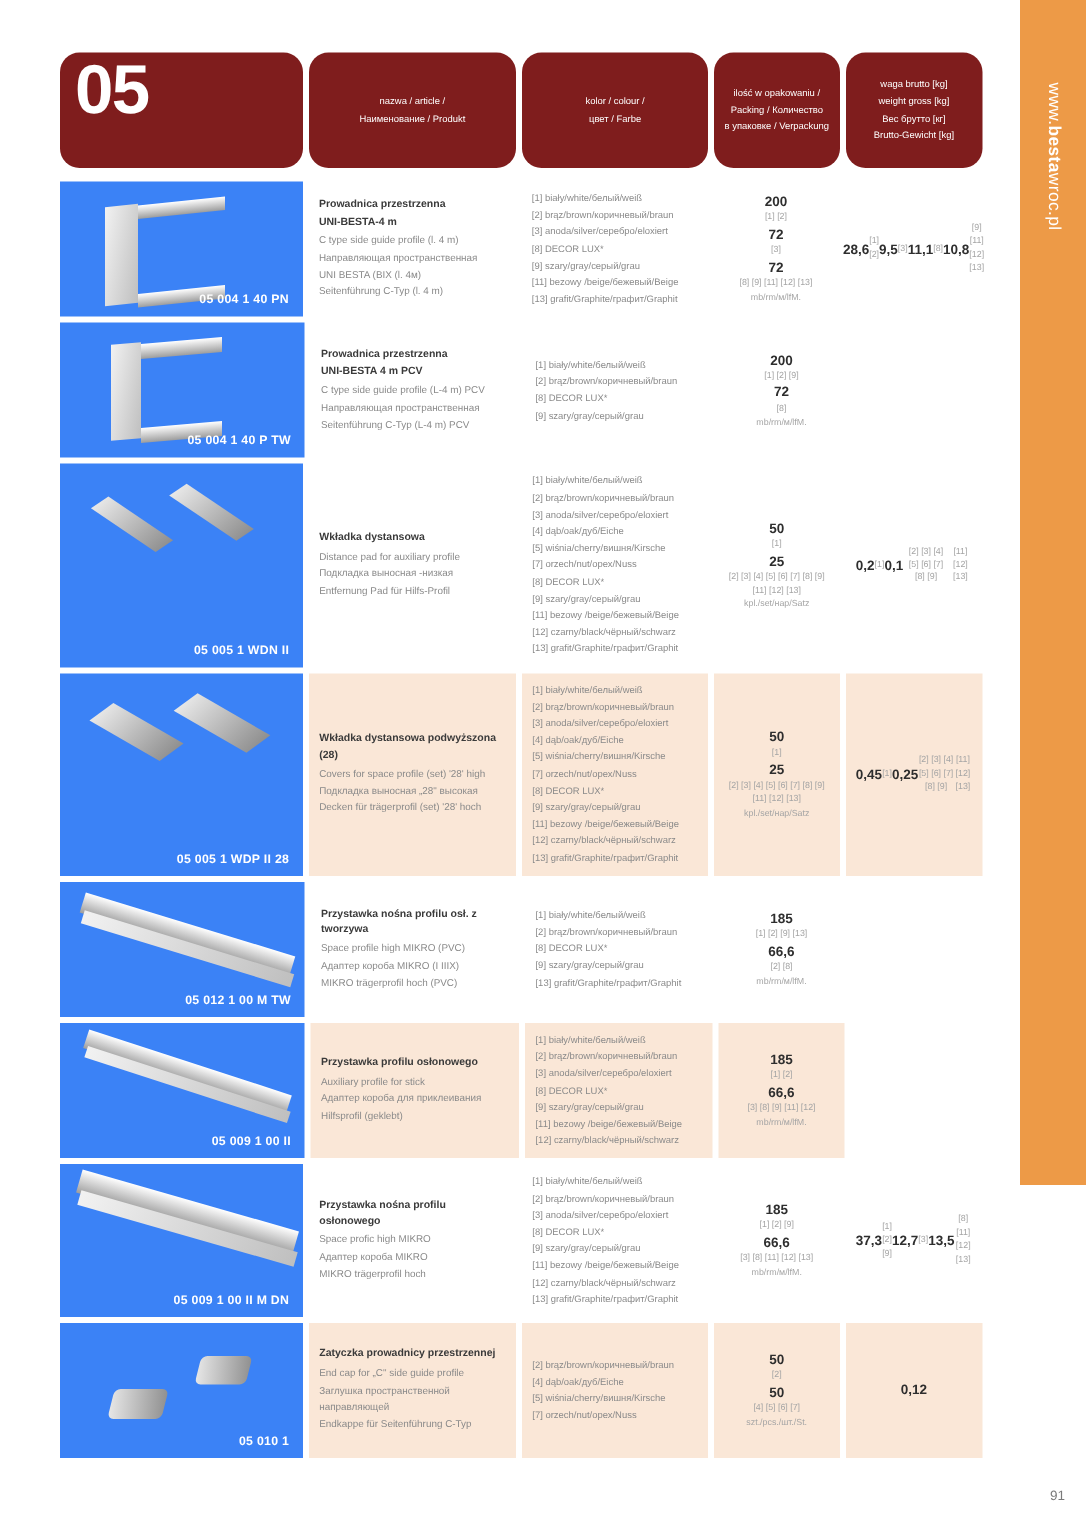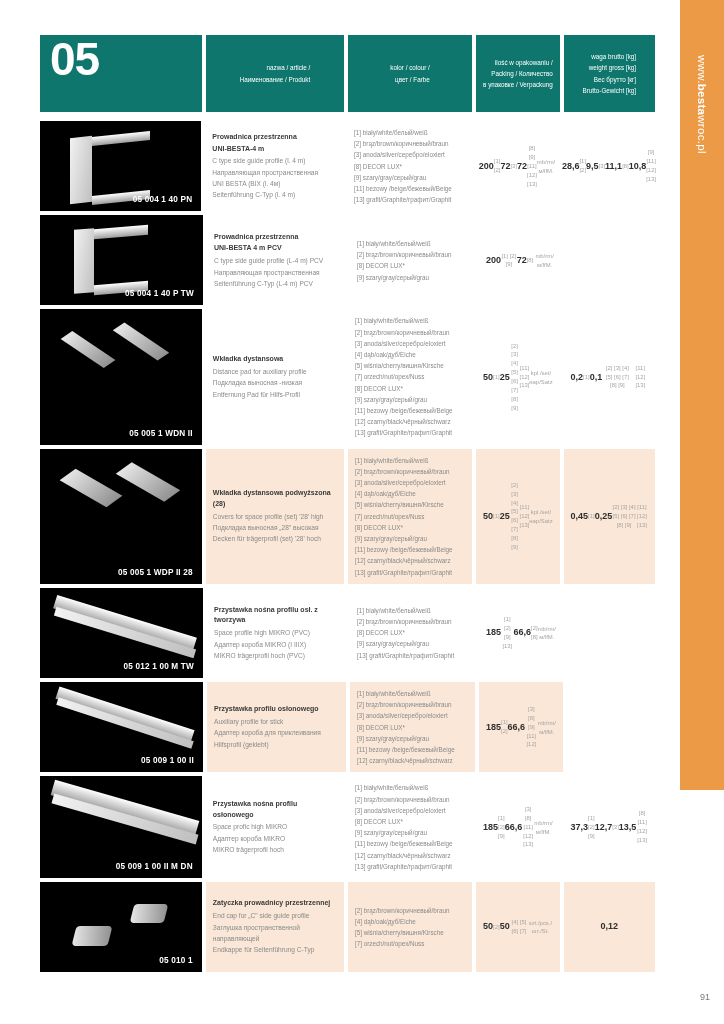--- a/index.html
+++ b/index.html
@@ -43,29 +43,30 @@
   }
 
   
   .header {
     display:flex;
     gap:4px;
     height:77px;
     margin-bottom:9px;
   }
   .hdr-cell {
-    background:#0f766e;
+    background:#7f1d1d;
     display:flex;
     align-items:center;
     justify-content:center;
-    text-align:right;
+    text-align:center;
     color:#ffffff;
     font-size:6.3px;
     line-height:1.75;
     padding:3px;
+    border-radius:13px;
   }
   .hdr-chapter {
     width:163px;
     justify-content:flex-start;
     align-items:flex-start;
     padding:2px 0 0 10px;
   }
   .hdr-chapter span {
     font-size:46px;
     font-weight:bold;
@@ -80,28 +81,28 @@
   
   .row {
     display:flex;
     gap:4px;
     margin-bottom:4px;
     min-height:90px;
   }
   .cell { padding:6px 7px; }
   .c-img {
     width:163px;
-    background:#000000;
+    background:#3b82f6;
     position:relative;
     padding:0;
     overflow:hidden;
   }
   .c-name   { width:139px; display:flex; flex-direction:column; justify-content:center; }
   .c-color  { width:125px; display:flex; flex-direction:column; justify-content:center; }
-  .c-qty    { width:84px;  display:flex; flex-direction:row; justify-content:center; align-items:center; text-align:center; }
+  .c-qty    { width:84px;  display:flex; flex-direction:column; justify-content:center; align-items:center; text-align:center; }
   .c-weight { width:92px;  display:flex; flex-direction:row; justify-content:center; align-items:center; text-align:center; }
 
   .row.alt .c-name,
   .row.alt .c-color,
   .row.alt .c-qty,
   .row.alt .c-weight { background:#fae7d7; }
 
   .code {
     position:absolute;
     right:9px; bottom:7px;

